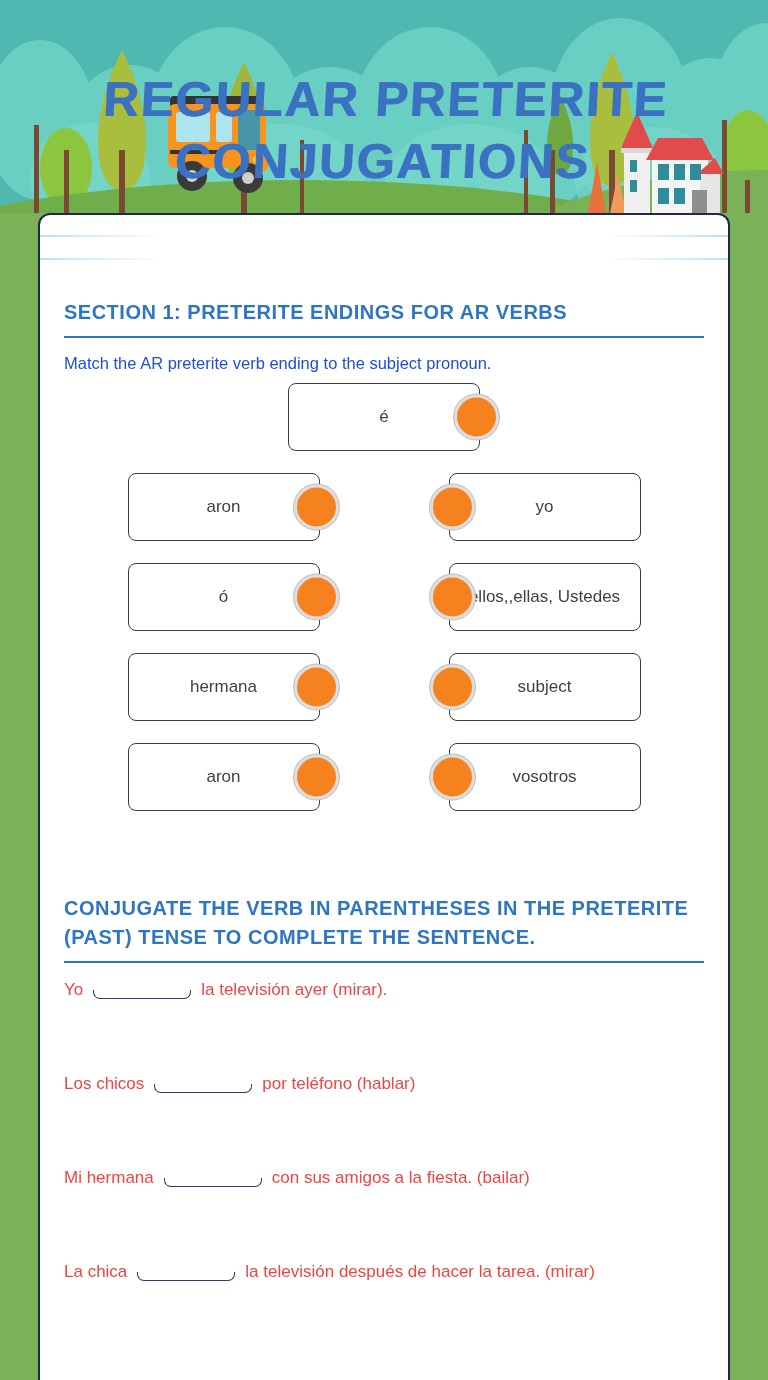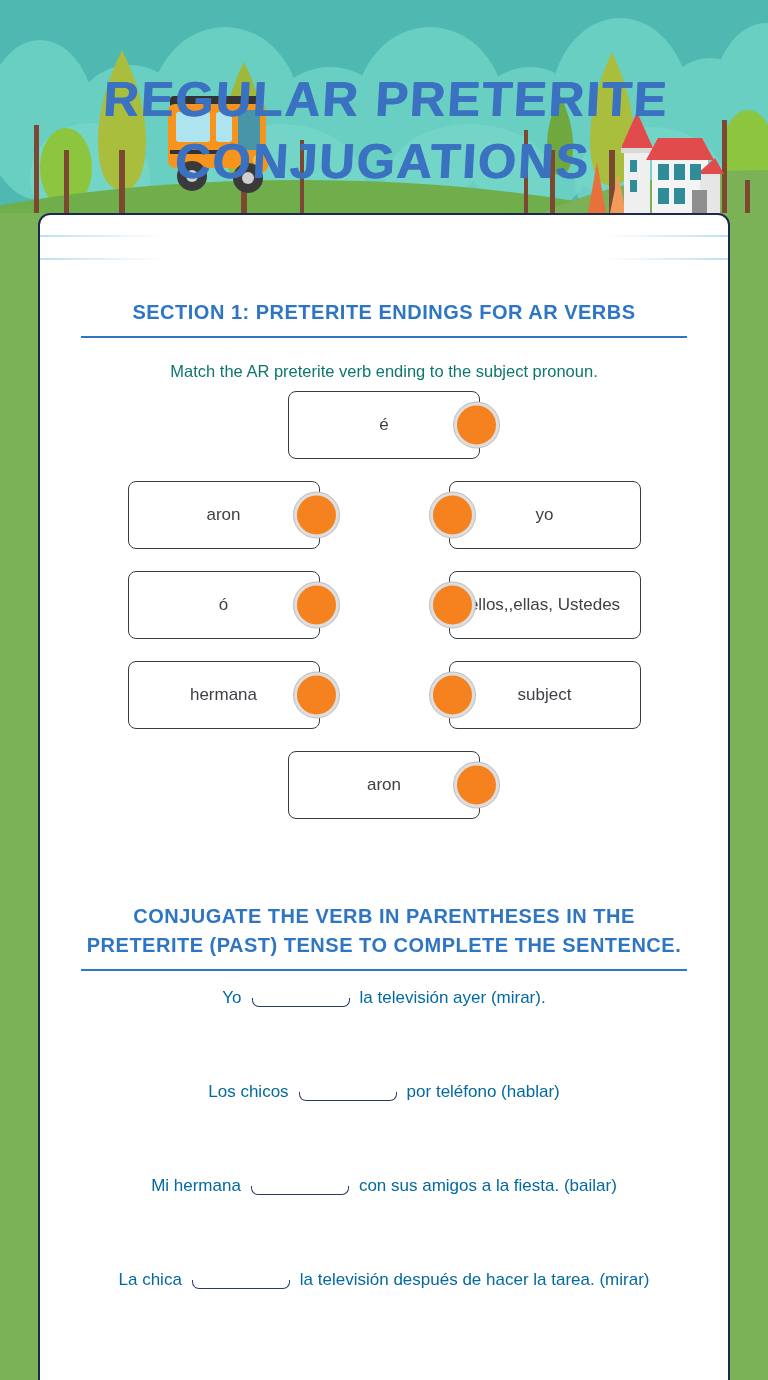--- a/index.html
+++ b/index.html
@@ -34,31 +34,31 @@
     border-radius:12px;
     z-index:2;
   }
   .rule-light {
     position:absolute; left:0; width:100%; height:2px;
     background:linear-gradient(90deg,#BDDFF5 0%,rgba(189,223,245,0) 18%,rgba(189,223,245,0) 82%,#BDDFF5 100%);
   }
   .rule-light.l1 { top:20px; }
   .rule-light.l2 { top:43px; }
 
-  .content { padding:0 41px;text-align:center; }
+  .content { padding:0 24px; }
 
   h2.sec-heading {
     margin-top:83px;
     color:#2E75C4;
     font-size:20px; font-weight:bold;
     letter-spacing:.5px; line-height:29px;
     text-transform:uppercase;
   }
   .blue-rule { height:2px; background:#2E75C4; margin-top:9px; }
-  .instruction { margin-top:24px; color:#0f766e; font-size:16.5px; }
+  .instruction { margin-top:16px; color:#1d4ed8; font-size:16.5px; }
 
   
   .match { margin-top:10px; display:flex; flex-direction:column; gap:22px; }
   .match-row { display:flex; justify-content:center; gap:129px; }
   .match-box {
     position:relative;
     width:192px; height:68px;
     border:1.5px solid #3B3B3B; border-radius:8px;
     background:#fff;
     display:flex; align-items:center; justify-content:center;
@@ -70,21 +70,21 @@
     background:#F6821F;
     border:3px solid #DEDEDE;
     box-shadow:0 0 0 1px #BFBFBF;
     cursor:pointer;
   }
   .dot.on-right { right:-20px; }
   .dot.on-left  { left:-20px; }
 
   
   .sec2-heading { margin-top:80px; }
-  .question { margin-top:74px; color:#0369a1; font-size:17px; }
+  .question { margin-top:74px; color:#ef4444; font-size:17px; }
   .question.first { margin-top:17px; }
   .blank {
     display:inline-block;
     width:98px; height:9px;
     border:1.5px solid #2B3A67; border-top:none;
     border-radius:0 0 7px 7px;
     margin:0 10px; vertical-align:-4px;
     cursor:text;
   }
 </style>
@@ -225,20 +225,24 @@
         <div class="match-box">
           <span class="dot on-left"></span>
           <span>subject</span>
         </div>
       </div>
       <div class="match-row">
         <div class="match-box">
           <span>aron</span>
           <span class="dot on-right"></span>
         </div>
+        <div class="match-box">
+          <span class="dot on-left"></span>
+          <span>vosotros</span>
+        </div>
       </div>
     </div>
 
     <h2 class="sec-heading sec2-heading">CONJUGATE THE VERB IN PARENTHESES IN THE PRETERITE (PAST) TENSE TO COMPLETE THE SENTENCE.</h2>
     <div class="blue-rule"></div>
 
     <div>
       <p class="question first">
         <span>Yo</span><span class="blank"></span><span>la televisión ayer (mirar).</span>
       </p>

